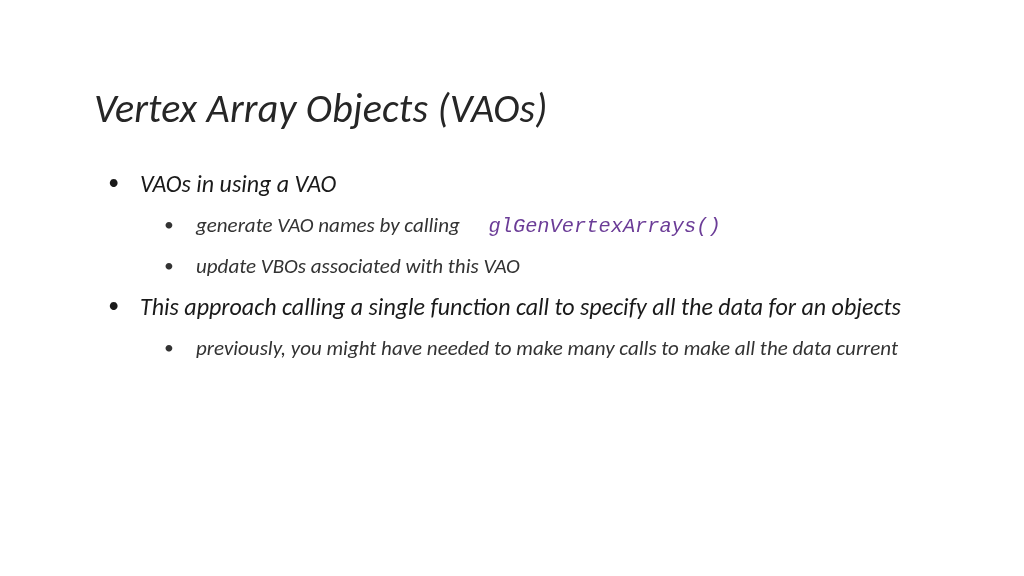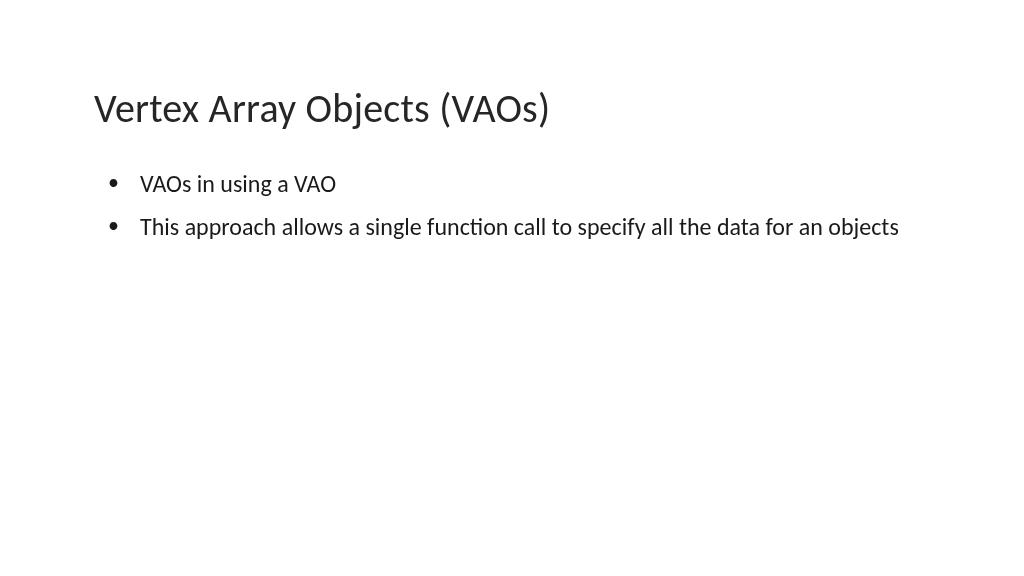--- a/index.html
+++ b/index.html
@@ -1,18 +1,19 @@
 <!DOCTYPE html>
 <html><head>
   <meta charset="utf-8">
   <style>
     * {
       margin: 12px;
       padding: 0;
       box-sizing: border-box;
+      font-style: italic;
     }
     body {
       width: 1024px;
       height: 576px;
       background: #ffffff;
       font-family: Calibri, 'Segoe UI', Arial, sans-serif;
       color: #1a1a1a;
       padding: 48px 58px 40px 58px;
       overflow: hidden;
     }
@@ -75,20 +76,31 @@
 <body>
 
 <h1 class="slide-title">Vertex Array Objects (VAOs)</h1>
 
 <ul class="level1">
 
 
   <li>
     <span>VAOs in using a VAO</span>
     <ul class="level2">
+      <li>
+        <span>generate VAO names by calling </span><span class="code">glGenVertexArrays()</span>
+      </li>
+      <li>
+        <span>update VBOs associated with this VAO</span>
+      </li>
     </ul>
   </li>
 
   <li>
-    <span>This approach allows a single function call to specify all the data for an objects</span>
+    <span>This approach calling a single function call to specify all the data for an objects</span>
+    <ul class="level2">
+      <li>
+        <span>previously, you might have needed to make many calls to make all the data current</span>
+      </li>
+    </ul>
   </li>
 
 </ul>
 
 </body></html>

